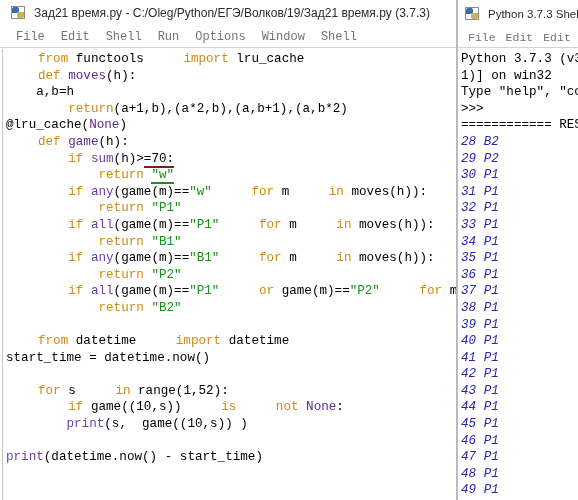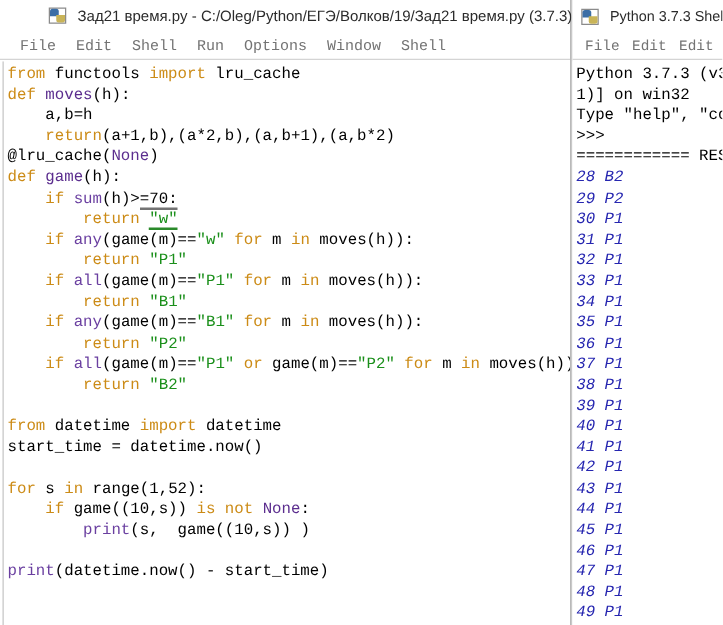--- a/index.html
+++ b/index.html
@@ -12,21 +12,21 @@
   }
   #root { position: relative; width: 578px; height: 500px; background: #ffffff; }
 
   
   .win-editor {
     position: absolute; left: 0; top: 0; width: 457px; height: 500px;
     background: #ffffff; border-right: 1px solid #b9b9b9;
   }
   .titlebar {
     height: 27px; background: #ffffff; display: flex; align-items: center;
-    padding-left: 10px; border-bottom: 1px solid #ffffff; margin-left: 28px;
+    padding-left: 10px; border-bottom: 1px solid #ffffff;
   }
   .title-icon {
     width: 17px; height: 16px; margin-right: 7px; position: relative; flex: 0 0 auto;
   }
   .title-icon .pybody {
     position:absolute; left:1px; top:1px; width:14px; height:13px;
     background:#ffffff; border:1px solid #8b8b8b;
   }
   .title-icon .s1 {
     position:absolute; left:2px; top:2px; width:7px; height:6px;
@@ -56,26 +56,26 @@
   .editor-leftrule {
     position: absolute; left: 2px; top: 0; bottom: 0; width: 1px; background: #c6c6c6;
   }
   .code {
     position: absolute; left: 6px; top: 2px; right: 2px;
     font-family: "Liberation Mono", "DejaVu Sans Mono", monospace;
     font-size: 12.6px; line-height: 16.6px; white-space: pre;
     color: #000000; letter-spacing: 0px;
   }
   .code .ln { display: block; height: 16.6px; white-space: pre; }
-  .kw   { color: #cc8b16; }      
+  .kw   { color: #cc8b16; margin-left: 32px; }      
   .fn   { color: #5b2d8e; }      
   .bi   { color: #6a3fa0; font-family: Liberation Mono, monospace; }      
   .str  { color: #1a8f1a; }
   .none { color: #5b2d8e; }
-  .err-red { border-bottom: 2px solid #737373; padding-bottom: 0px; }
+  .err-red { border-bottom: 2px solid #7f1d1d; padding-bottom: 0px; }
   .err-grn { border-bottom: 2px solid #2a8a2a; }
 
   
   .win-shell {
     position: absolute; left: 458px; top: 0; width: 120px; height: 500px;
     background: #ffffff;
   }
   .shell-title {
     height: 27px; display: flex; align-items: center; padding-left: 6px;
   }

